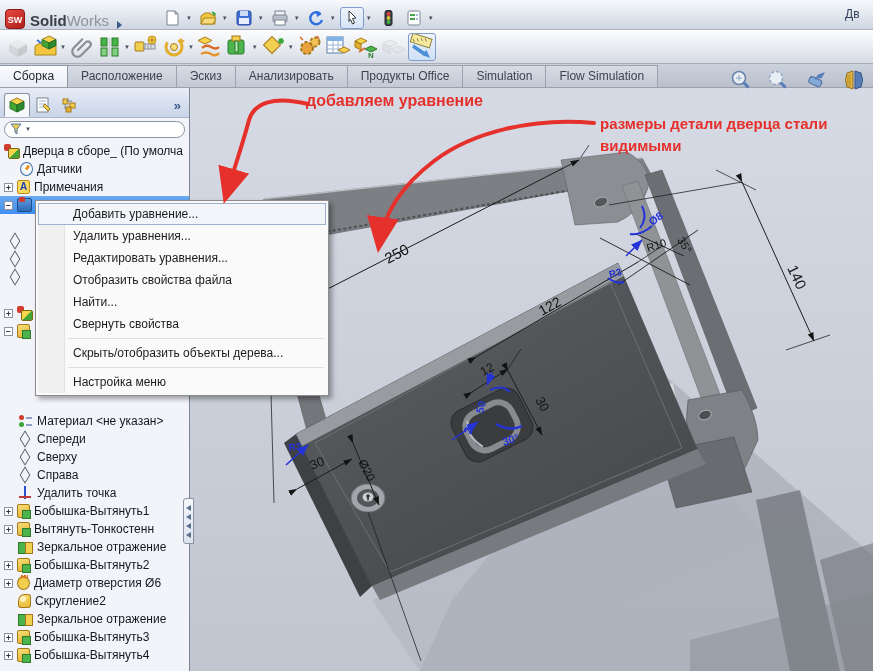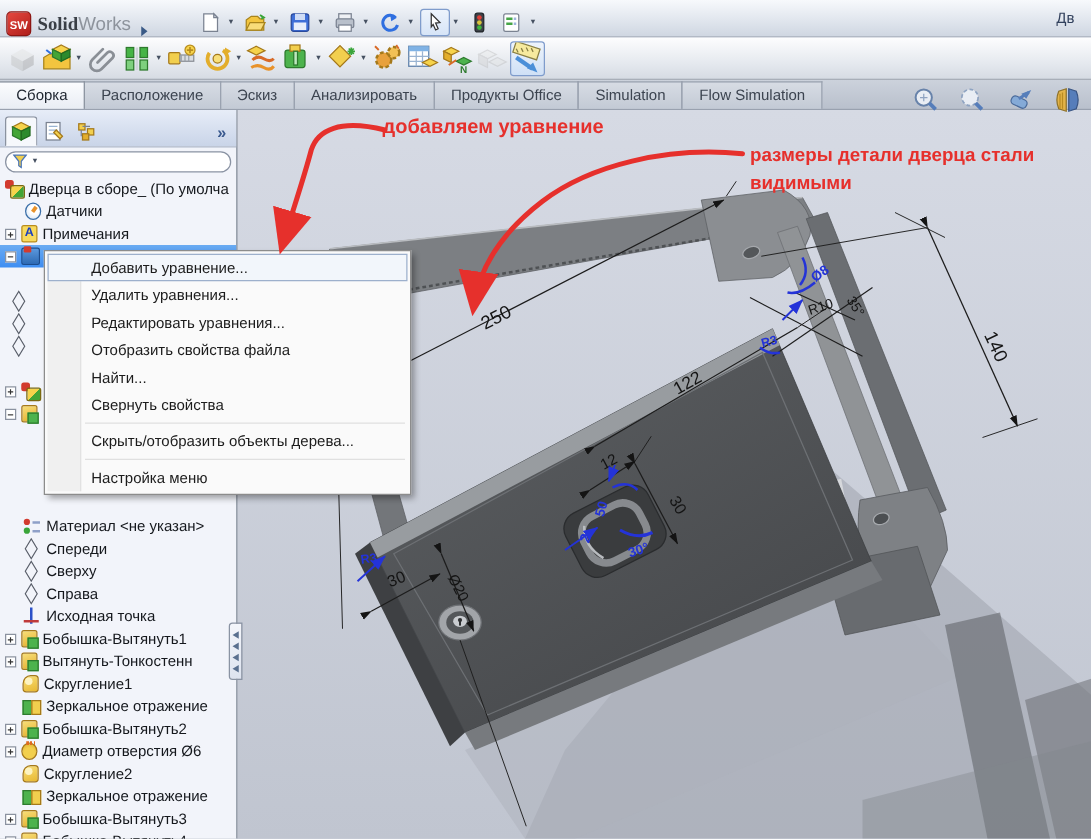--- a/index.html
+++ b/index.html
@@ -9,21 +9,21 @@
 
   
   .titlebar { position:absolute; left:0; top:0; width:873px; height:30px;
     background:linear-gradient(#f7f9fc,#dbe1ea 70%,#cfd6e1);
     border-bottom:1px solid #aab2bf; display:flex; align-items:flex-end; }
   .logo { width:20px; height:20px; margin-left:5px; border-radius:4px;
     background:linear-gradient(145deg,#e5483f,#b01f1c);
     color:#fff; font-weight:bold; font-size:9px; line-height:20px; text-align:center;
     border:1px solid #8d1613; }
   .brand { margin-left:5px; font-size:15px; }
-  .brand b { color:#3a3f46;font-family:Liberation Serif, serif; } .brand span { color:#8d939c; font-weight:normal; }
+  .brand b { color:#3a3f46; } .brand span { color:#8d939c; font-weight:normal; }
   .brand-arrow { width:0; height:0; border-left:5px solid #3a5a86;
     border-top:4px solid transparent; border-bottom:4px solid transparent; margin-left:8px; }
   .mainicons { display:flex; align-items:center; margin-left:38px; gap:2px; }
   .mi { width:24px; height:22px; display:flex; align-items:center; justify-content:center; border-radius:3px; }
   .mi.pressed { border:1px solid #7f9ccc; background:linear-gradient(#eef4fc,#d6e4f7); }
   .caret { font-size:6px; color:#455061; margin:0 2px 0 0; }
   .doc-title { position:absolute; right:4px; top:7px; font-size:12px; color:#33425e;
     width:24px; overflow:hidden; white-space:nowrap; }
 
   
@@ -602,38 +602,33 @@
           <span class="tlbl">Сверху</span>
         </div>
       <div class="trow">
           <span class="sp18"></span>
           <span class="ti ti-plane"></span>
           <span class="tlbl">Справа</span>
         </div>
       <div class="trow">
           <span class="sp18"></span>
           <span class="ti ti-origin"></span>
-          <span class="tlbl">Исходная точка</span>
+          <span class="tlbl">Удалить точка</span>
         </div>
       <div class="trow">
           <span class="sp4"></span>
           <span class="exp">+</span>
           <span class="ti ti-boss"></span>
           <span class="tlbl">Бобышка-Вытянуть1</span>
         </div>
       <div class="trow">
           <span class="sp4"></span>
           <span class="exp">+</span>
           <span class="ti ti-boss"></span>
           <span class="tlbl">Вытянуть-Тонкостенн</span>
-        </div>
-      <div class="trow">
-          <span class="sp18"></span>
-          <span class="ti ti-fillet"></span>
-          <span class="tlbl">Скругление1</span>
         </div>
       <div class="trow">
           <span class="sp18"></span>
           <span class="ti ti-mirror"></span>
           <span class="tlbl">Зеркальное отражение</span>
         </div>
       <div class="trow">
           <span class="sp4"></span>
           <span class="exp">+</span>
           <span class="ti ti-boss"></span>

